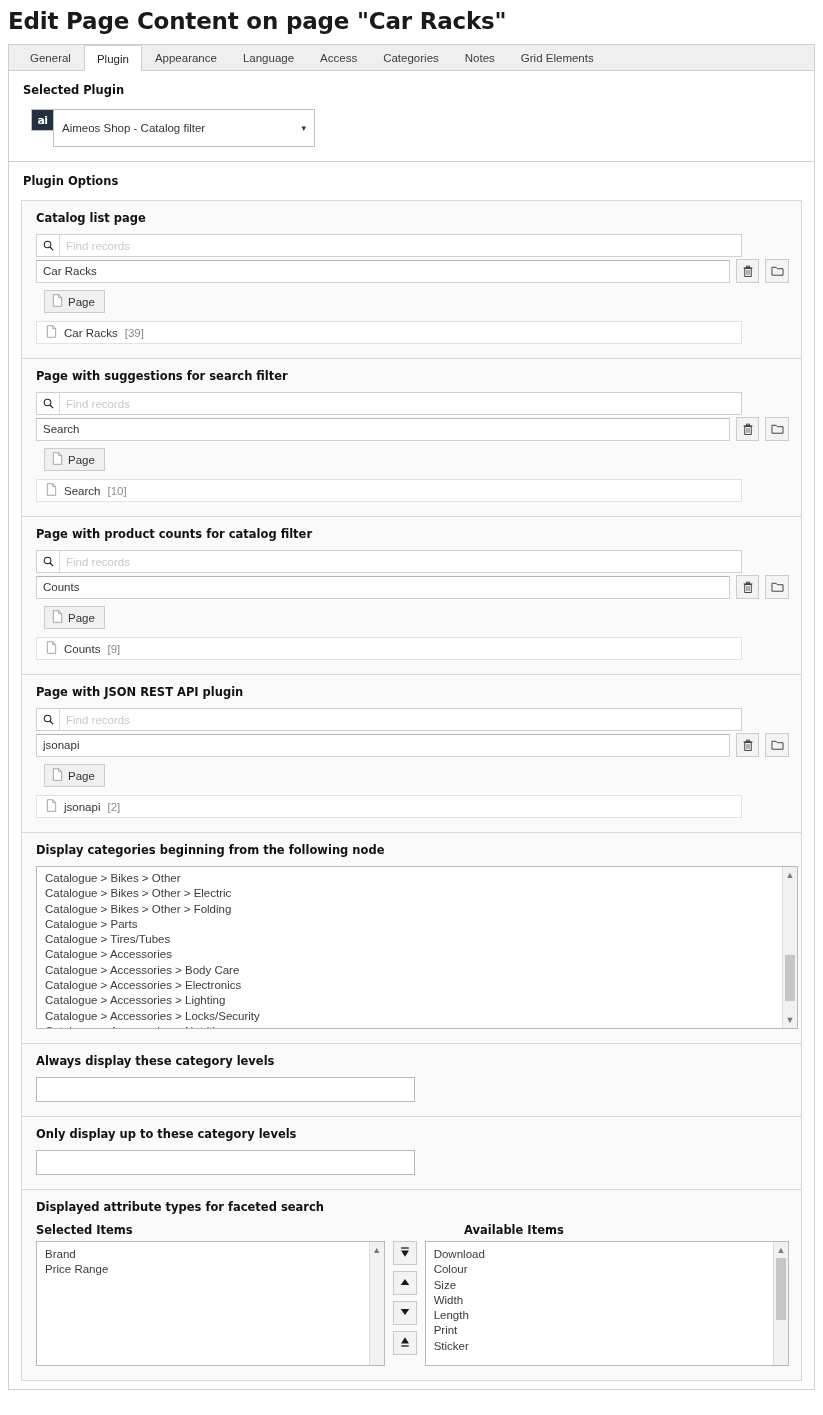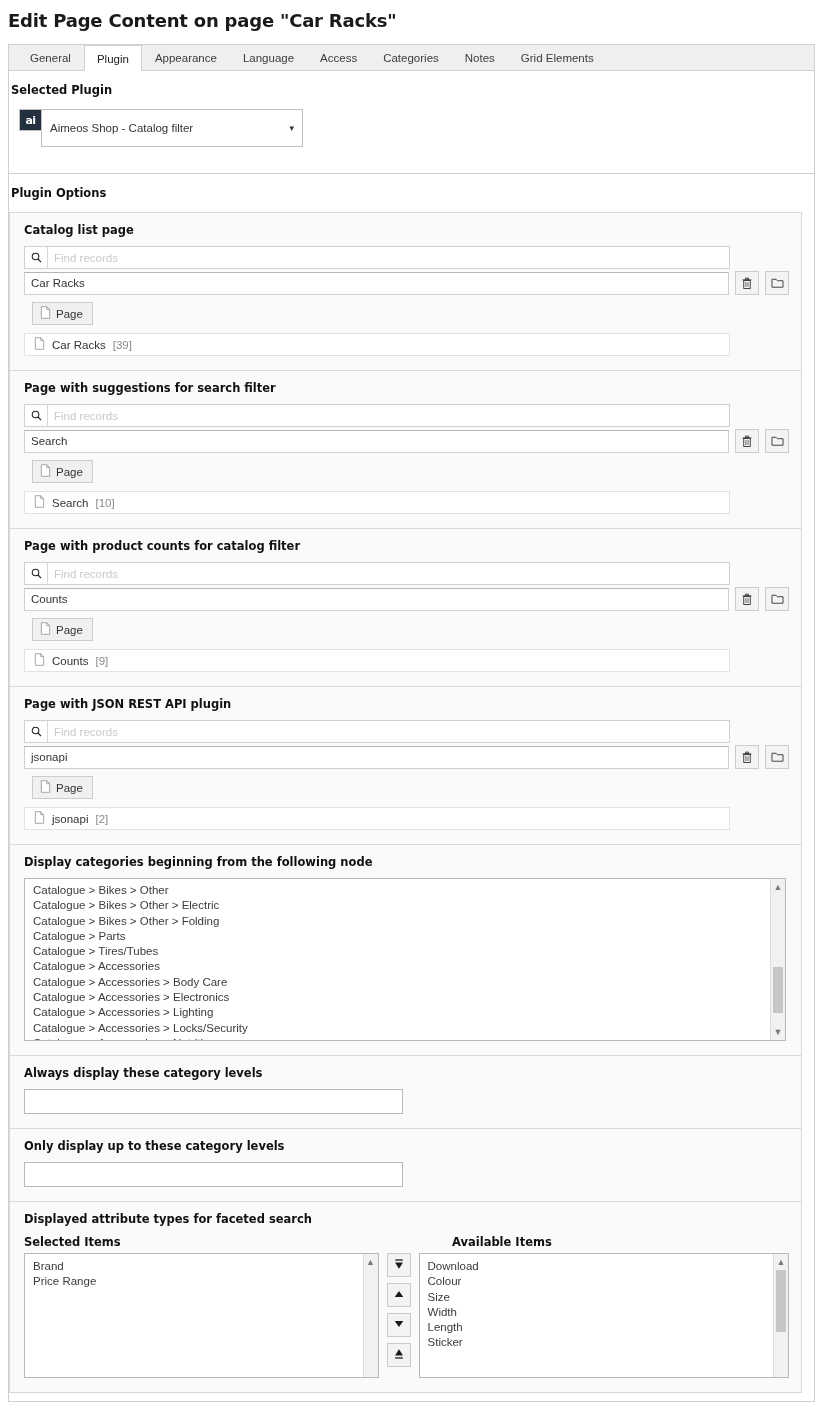--- a/index.html
+++ b/index.html
@@ -10,21 +10,21 @@
     background: #ffffff;
     width: 823px;
     font-family: "Liberation Sans", sans-serif;
     color: #333333;
   }
   body { width: 823px; min-height: 1415px; overflow: hidden; }
 
   
   .page-title {
     font-family: "DejaVu Sans", sans-serif;
-    font-size: 18px;
+    font-size: 23px;
     font-weight: 600;
     letter-spacing: -0.2px;
     color: #1a1a1a;
     padding: 10px 0 0 8px;
     margin: 0 0 12px 0;
     line-height: 22px;
   }
 
   
   .tabwrap { margin: 0 8px; }
@@ -56,34 +56,34 @@
     color: #222222;
     position: relative;
     z-index: 2;
   }
 
   
   .panel {
     border: 1px solid #cfcfcf;
     background: #ffffff;
     margin: 0 8px;
-    padding: 10px 12px 14px 0;
+    padding: 10px 12px 14px 12px;
   }
   .panel.second { border-top: none; padding-bottom: 8px; }
 
   .panel-heading {
     font-family: "DejaVu Sans", sans-serif;
     font-size: 11.5px;
     font-weight: bold;
     color: #111111;
     margin: 2px 0 12px 2px;
   }
 
   
-  .plugin-select-row { display: flex; align-items: stretch; margin: 0 0 12px 10px; }
+  .plugin-select-row { display: flex; align-items: stretch; margin: 0 0 0 10px; }
   .plugin-badge {
     width: 22px; height: 22px;
     background: #22303f;
     color: #ffffff;
     font-size: 11px;
     font-weight: bold;
     display: flex; align-items: center; justify-content: center;
     border: 1px solid #bfbfbf;
     border-right: none;
     font-family: "DejaVu Sans", sans-serif;
@@ -567,20 +567,21 @@
                   </svg></span>
               </button>
             </div>
             <div class="listbox avail">
               <div class="inner">
                 <div>Download</div>
                 <div>Colour</div>
                 <div>Size</div>
                 <div>Width</div>
                 <div>Length</div>
+                <div>Print</div>
                 <div>Sticker</div>
               </div>
               <div class="sbar">
                 <div class="arr up">▲</div>
                 <div class="thumb" style="top:16px;height:62px;"></div>
               </div>
             </div>
           </div>
         </div>
       </div>

